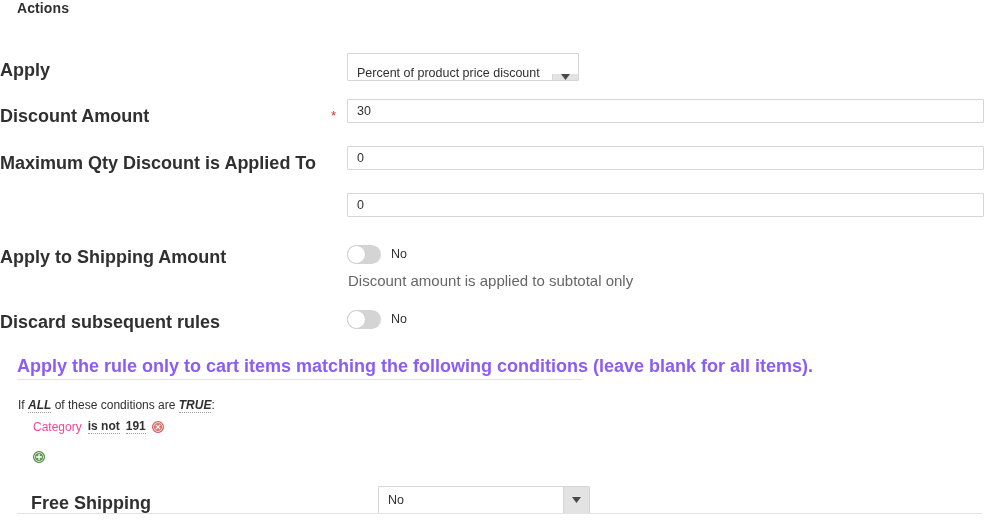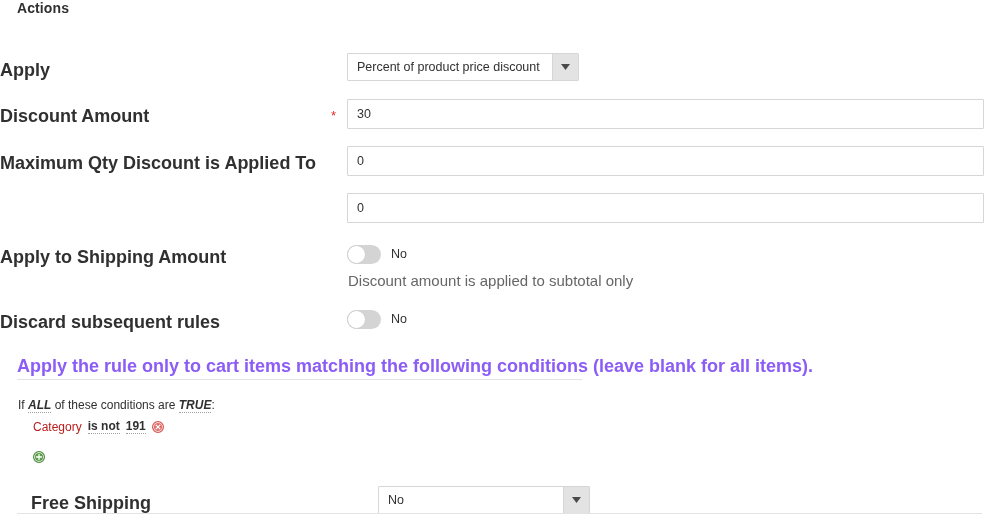--- a/index.html
+++ b/index.html
@@ -54,21 +54,21 @@
     font-size: 13px;
     font-weight: normal;
   }
 
   
   .text-input {
     position: absolute;
     left: 347px;
     top: 0;
     width: 637px;
-    height: 30px;
+    height: 24px;
     box-sizing: border-box;
     border: 1px solid #d6d6d6;
     background: #ffffff;
     color: #303030;
     font-family: "Liberation Sans", sans-serif;
     font-size: 12.5px;
     padding: 0 9px;
     border-radius: 1px;
     outline: none;
   }
@@ -181,21 +181,21 @@
     position: absolute;
     left: 33px;
     top: 419px;
     font-size: 12px;
     color: #303030;
     white-space: nowrap;
     display: flex;
     align-items: center;
     gap: 6px;
   }
-  .cond-subject { color: #b91c1c; }
+  .cond-subject { color: #ec4899; }
   .cond-operator { font-weight: bold; border-bottom: 1px dotted #a0a0a0; cursor: pointer; }
   .cond-value { font-weight: bold; border-bottom: 1px dotted #a0a0a0; cursor: pointer; }
   .icon-remove, .icon-add {
     display: inline-flex;
     align-items: center;
     justify-content: center;
     cursor: pointer;
   }
   .cond-add {
     position: absolute;
@@ -213,21 +213,21 @@
     background: #e3e3e3;
   }
 </style>
 </head>
 <body>
 
 <div class="section-title">Actions</div>
 
 <div class="field-row" style="top:53px;">
   <div class="field-label">Apply</div>
-  <div class="select-wrap" style="left:347px; width:232px;">
+  <div class="select-wrap" style="left:347px; width:232px;align-items:flex-end;">
     <div class="select-value">Percent of product price discount</div>
     <div class="select-arrow-btn">
       <svg width="9" height="6" viewBox="0 0 9 6" aria-hidden="true">
         <polygon points="0,0 9,0 4.5,6" fill="#4a4a4a"></polygon>
       </svg>
     </div>
   </div>
 </div>
 
 <div class="field-row" style="top:99px;">

